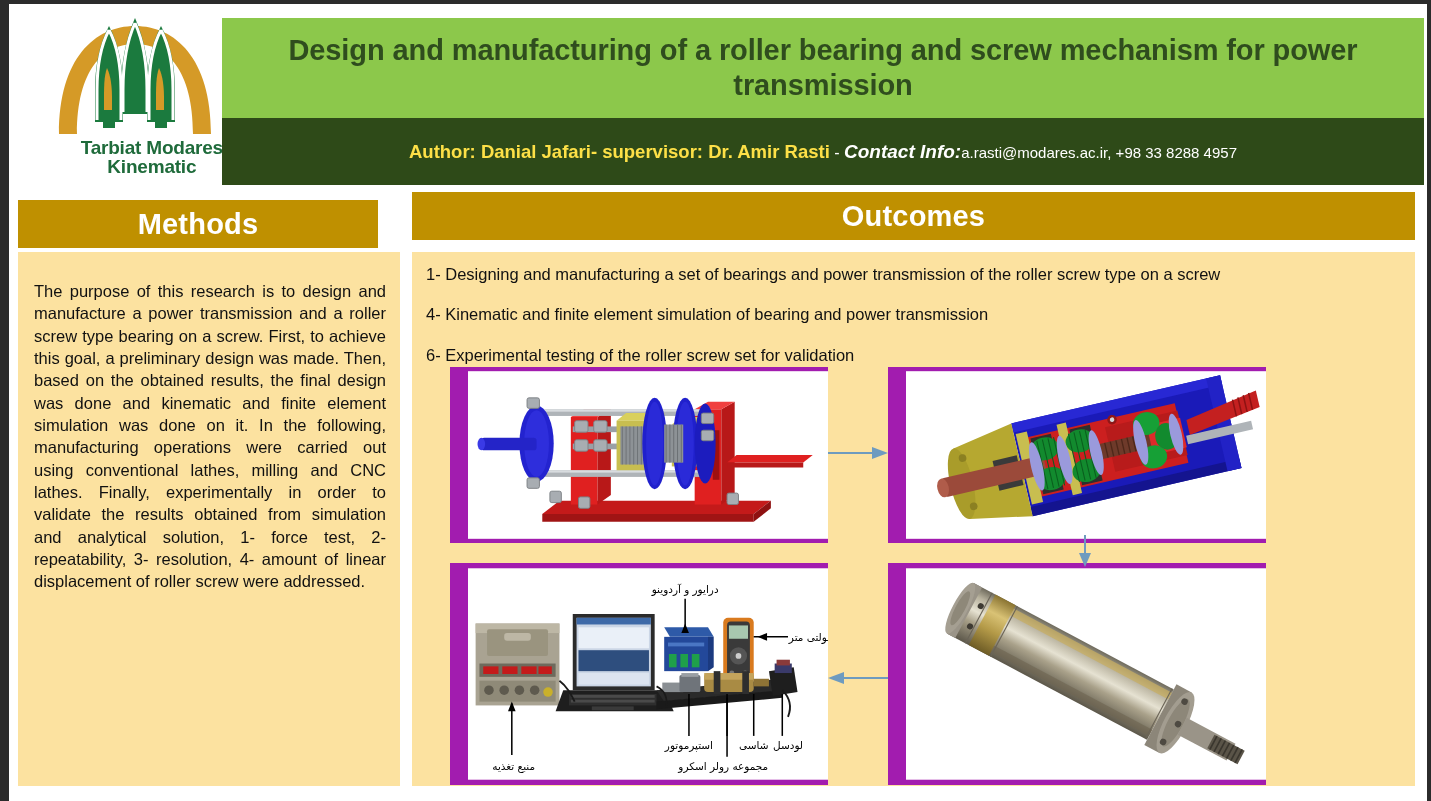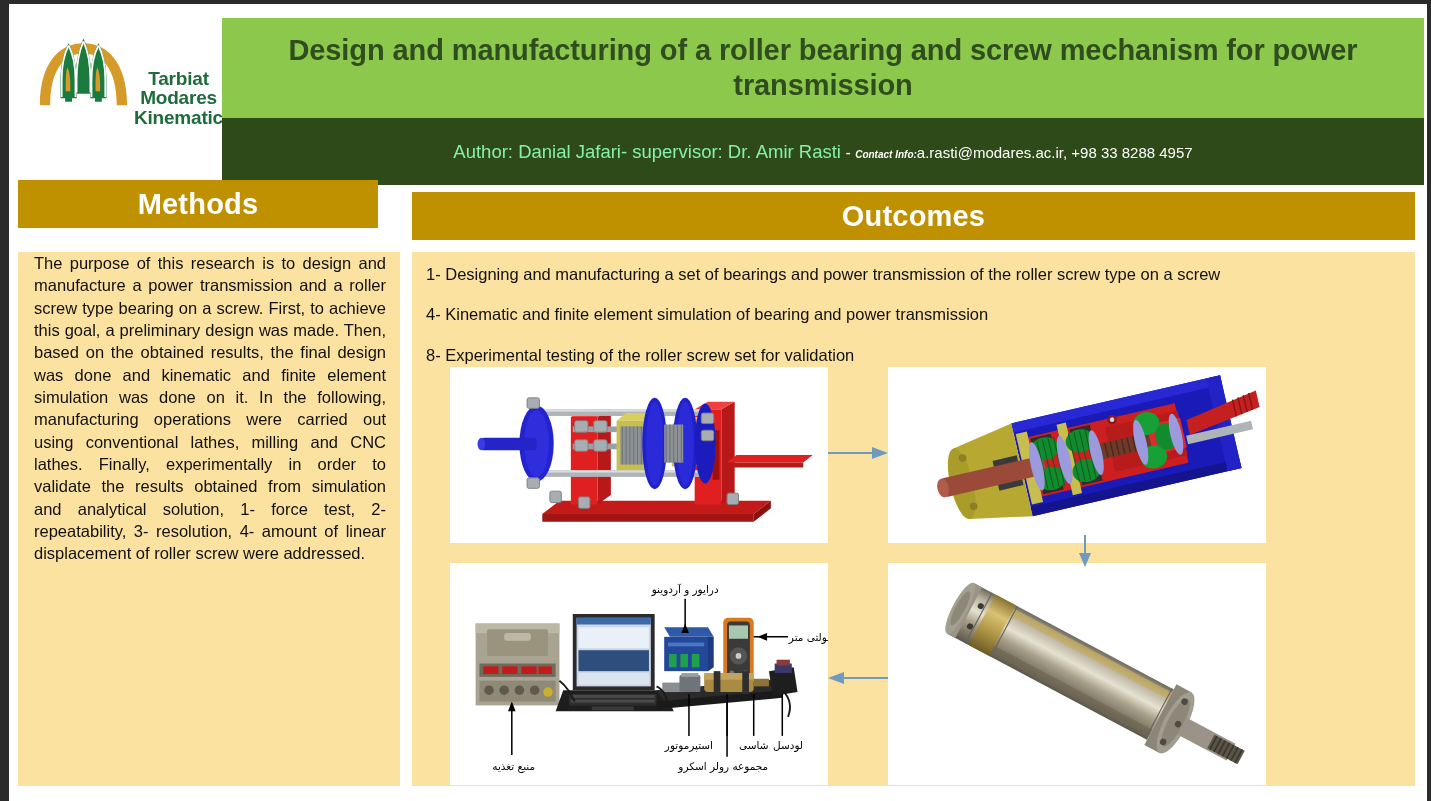--- a/index.html
+++ b/index.html
@@ -31,22 +31,22 @@
     width: 4px; height: 801px;
     background: #2b2b2b;
   }
 
   
   .header { position: absolute; left: 9px; top: 4px; width: 1418px; height: 182px; background:#fff; }
 
   .logo-box {
     position: absolute; left: 24px; top: 6px;
     width: 190px; height: 176px;
-    display: flex; flex-direction: row;
-    align-items: center; justify-content: flex-start;
+    display: flex; flex-direction: column;
+    align-items: flex-end; justify-content: flex-start;
   }
   .logo-mark { position: relative; width: 176px; height: 128px; }
   .logo-text {
     text-align: center; line-height: 1.02;
     color: #1f6b3b; font-weight: bold; font-size: 19px;
     letter-spacing: -0.2px;
   }
 
   .title-bar {
     position: absolute; left: 213px; top: 14px;
@@ -60,54 +60,54 @@
     letter-spacing: -0.1px;
   }
 
   .author-bar {
     position: absolute; left: 213px; top: 114px;
     width: 1202px; height: 67px;
     background: #2E4A18;
     display: flex; align-items: center; justify-content: center;
   }
   .author-line { text-align: center; white-space: nowrap; }
-  .author-main { color: #86efac; font-weight: normal; font-size: 18.5px; }
+  .author-main { color: #fde047; font-weight: bold; font-size: 18.5px; }
   .author-dash { color: #ffffff; font-size: 16px; }
-  .author-ci   { color: #ffffff; font-weight: bold; font-style: italic; font-size: 10px; }
+  .author-ci   { color: #ffffff; font-weight: bold; font-style: italic; font-size: 19px; }
   .author-contact { color: #ffffff; font-size: 15px; }
 
   
   .sec-head {
     position: absolute; height: 48px; background: #BF9000;
     display: flex; align-items: center; justify-content: center;
   }
   .sec-head span { color:#ffffff; font-weight:bold; font-size:29px; letter-spacing:0.2px; }
-  #head-methods  { left: 18px;  top: 180px; width: 360px; }
+  #head-methods  { left: 18px;  top: 200px; width: 360px; }
   #head-outcomes { left: 412px; top: 192px; width: 1003px; justify-content: center; }
 
   
   .panel { position: absolute; background: #FCE2A0; }
   #panel-methods  { left: 18px;  top: 252px; width: 382px; height: 534px; }
   #panel-outcomes { left: 412px; top: 252px; width: 1003px; height: 534px; }
 
   .methods-text {
-    padding: 0 14px 10px 16px;
+    padding: 28px 14px 10px 16px;
     font-size: 16.5px; line-height: 1.355;
     color: #111; text-align: justify; text-justify: inter-word;
   }
 
   .outcomes-list { padding: 12px 0 12px 14px; }
   .outcome-item {
     font-size: 16.5px; color: #111; line-height: 1.3;
     margin-bottom: 19px; white-space: nowrap;
   }
 
   
   .fig {
-    position: absolute; background: #ffffff; overflow: hidden; padding-left: 18px;
+    position: absolute; background: #a21caf; overflow: hidden; padding-left: 18px;
   }
   #fig-cad1  { left: 38px;  top: 115px; width: 378px; height: 176px; }
   #fig-cad2  { left: 476px; top: 115px; width: 378px; height: 176px; }
   #fig-setup { left: 38px;  top: 311px; width: 378px; height: 222px; }
   #fig-photo { left: 476px; top: 311px; width: 378px; height: 222px; }
 
   .fig svg { display:block; width:100%; height:100%; }
 
   
   .arrow { position: absolute; }
@@ -182,21 +182,21 @@
 
   <div class="panel" id="panel-methods">
     <div class="methods-text">The purpose of this research is to design and manufacture a power transmission and a roller screw type bearing on a screw. First, to achieve this goal, a preliminary design was made. Then, based on the obtained results, the final design was done and kinematic and finite element simulation was done on it. In the following, manufacturing operations were carried out using conventional lathes, milling and CNC lathes. Finally, experimentally in order to validate the results obtained from simulation and analytical solution, 1- force test, 2- repeatability, 3- resolution, 4- amount of linear displacement of roller screw were addressed.</div>
   </div>
 
   <div class="panel" id="panel-outcomes">
 
     <div class="outcomes-list">
       <div class="outcome-item">1- Designing and manufacturing a set of bearings and power transmission of the roller screw type on a screw</div>
       <div class="outcome-item">4- Kinematic and finite element simulation of bearing and power transmission</div>
-      <div class="outcome-item">8- Experimental testing of the roller screw set for validation</div>
+      <div class="outcome-item">6- Experimental testing of the roller screw set for validation</div>
     </div>
 
     <div class="fig" id="fig-cad1">
       <svg viewBox="0 0 378 176">
         <rect width="378" height="176" fill="#ffffff"></rect>
 
         <polygon points="78,150 300,150 318,136 96,136" fill="#C41A1A"></polygon>
         <polygon points="78,150 300,150 300,158 78,158" fill="#A01414"></polygon>
         <polygon points="300,150 318,136 318,144 300,158" fill="#8E1111"></polygon>
 

